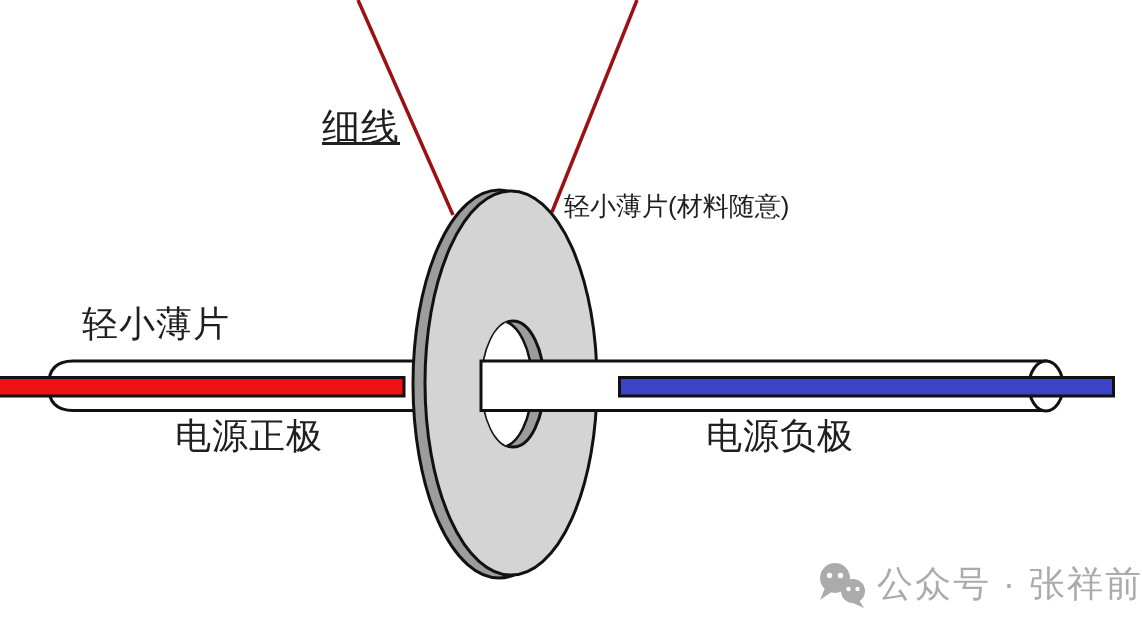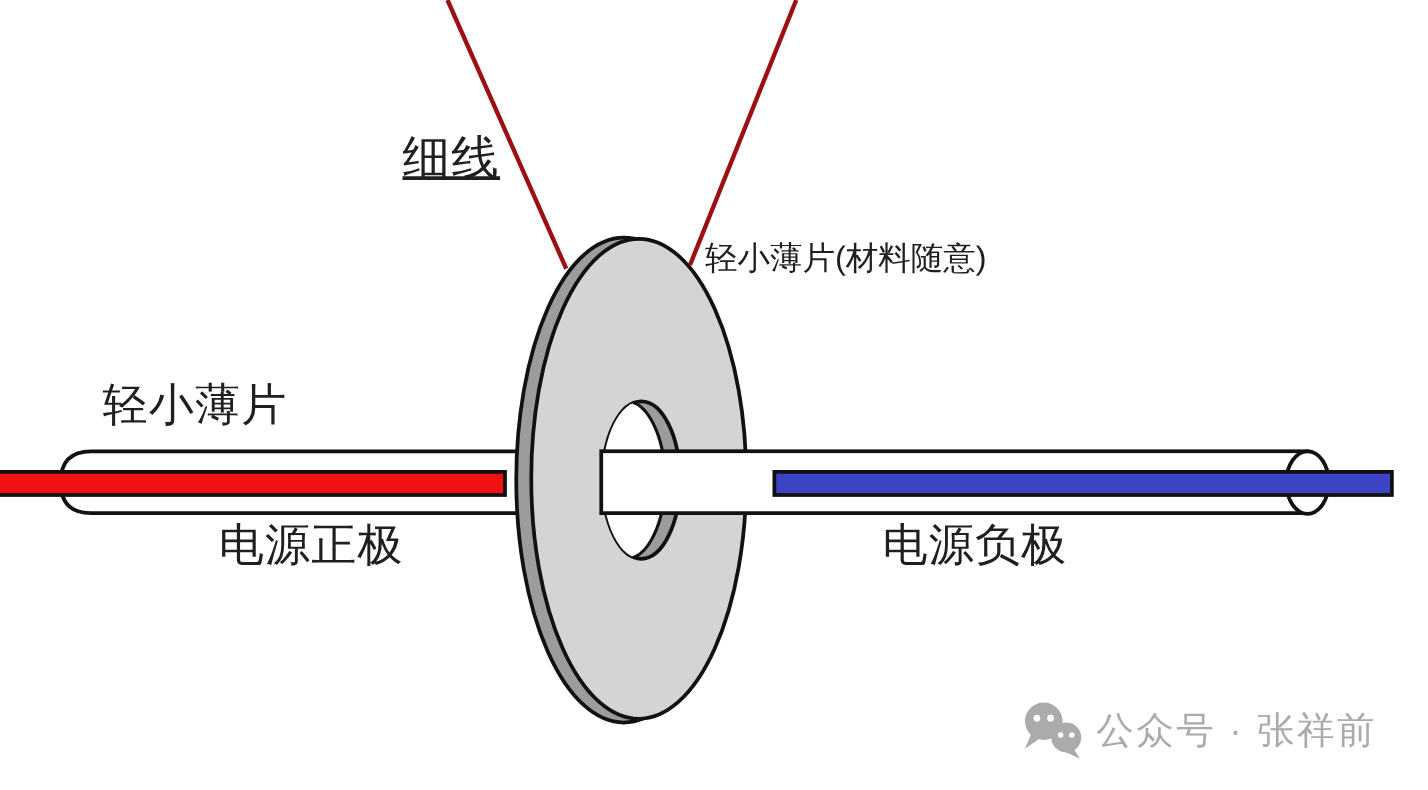--- a/index.html
+++ b/index.html
@@ -33,21 +33,21 @@
   .label-negative { left: 706px; top: 416px; }
   .watermark {
     position: absolute;
     left: 816px; top: 560px;
     display: flex;
     align-items: center;
     gap: 9px;
     color: #ababab;
   }
   .watermark .wm-text {
-    font-size: 30px;
+    font-size: 36px;
     letter-spacing: 2px;
     white-space: nowrap;
   }
 </style>
 </head>
 <body>
 
 <div class="stage">
 
   <svg class="scene" width="1142" height="632" viewBox="0 0 1142 632">

